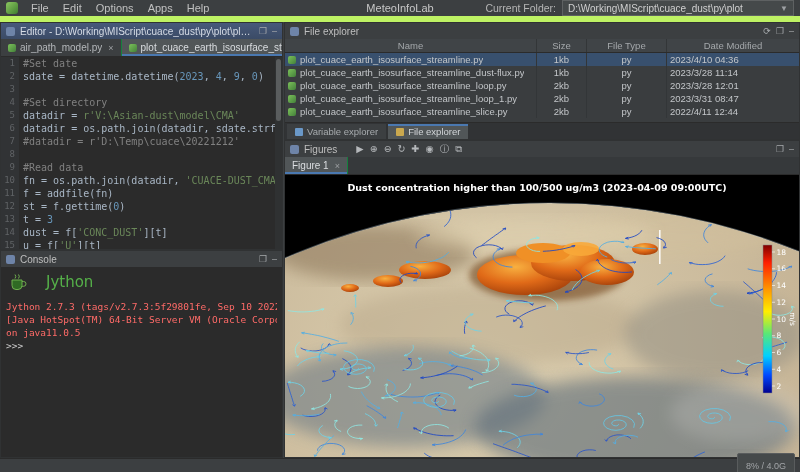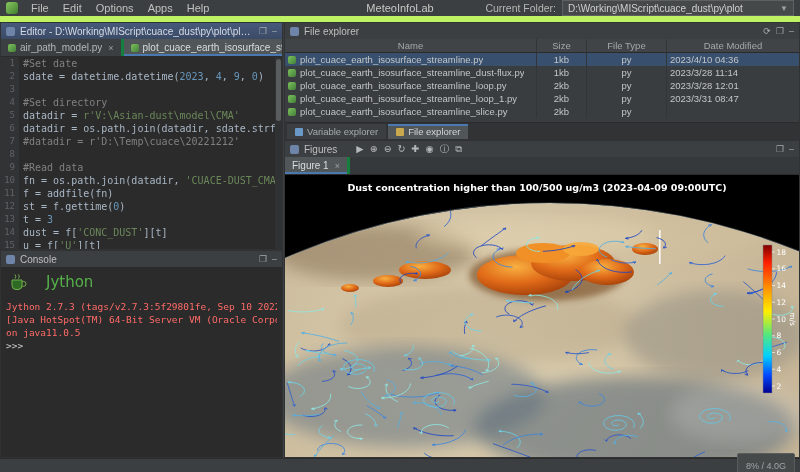--- a/index.html
+++ b/index.html
@@ -23,21 +23,21 @@
   .panel{position:absolute;background:#2b2b2b;border:1px solid #303233;overflow:hidden}
   .phead{height:16px;background:#3c3f41;display:flex;align-items:center;padding:0 5px;font-size:10px;color:#bfbfbf;gap:5px}
   .phead.active{background:linear-gradient(#47597a,#3b4b66);color:#d6dce6}
   .phicon{width:9px;height:9px;border-radius:2px;background:#6e84a8;flex:none}
   .ph-title{overflow:hidden;text-overflow:ellipsis;white-space:nowrap;flex:1}
   .ph-icons{margin-left:auto;display:flex;gap:5px;font-size:9px;color:#a6a9ac;flex:none}
   .hicon{cursor:default;line-height:16px}
 
   
   .tabs{height:18px;background:#36393b;display:flex;border-bottom:1px solid #2b2b2b;align-items:stretch}
-  .etab{display:flex;align-items:center;gap:4px;padding:0 7px;font-size:10px;color:#b4b7ba;border-right:3px solid #15803d;background:#3c3f41;max-width:230px}
+  .etab{display:flex;align-items:center;gap:4px;padding:0 7px;font-size:10px;color:#b4b7ba;border-right:1px solid #15803d;background:#3c3f41;max-width:230px}
   .etab .tlabel{overflow:hidden;white-space:nowrap;text-overflow:ellipsis}
   .etab.active{background:#515658;color:#dadde0;box-shadow:inset 0 -2px 0 #4a78b0}
   .pyicon{width:8px;height:8px;border-radius:2px;background:linear-gradient(135deg,#7cc15a,#43803a);flex:none}
   .tclose{color:#9da0a3;font-size:9px;margin-left:2px;flex:none}
 
   
   #editor-panel{left:0;top:22px;width:283px;height:228px}
   .code{position:absolute;top:34px;bottom:0;left:0;right:7px;background:#2b2b2b;font-family:"DejaVu Sans Mono",monospace;font-size:10px;line-height:13px;overflow:hidden}
   .cl{display:flex;white-space:pre}
   .ln{width:18px;flex:none;text-align:right;padding-right:4px;color:#606366;background:#313335;font-size:9px}
@@ -229,20 +229,21 @@
           <div class="fcell c2">py</div>
           <div class="fcell c3">2023/3/31 08:47</div>
         </div>
         <div class="frow">
           <div class="fcell c0">
             <span class="pyicon"></span>
             <span class="fname">plot_cuace_earth_isosurface_streamline_slice.py</span>
           </div>
           <div class="fcell c1">2kb</div>
           <div class="fcell c2">py</div>
+          <div class="fcell c3">2022/4/11 12:44</div>
         </div>
       </div>
     <div class="btabs" id="fe-btabs">
         <div class="btab">
           <span class="ticon"></span>
           <span>Variable explorer</span>
         </div>
         <div class="btab active">
           <span class="ticon folder"></span>
           <span>File explorer</span>

